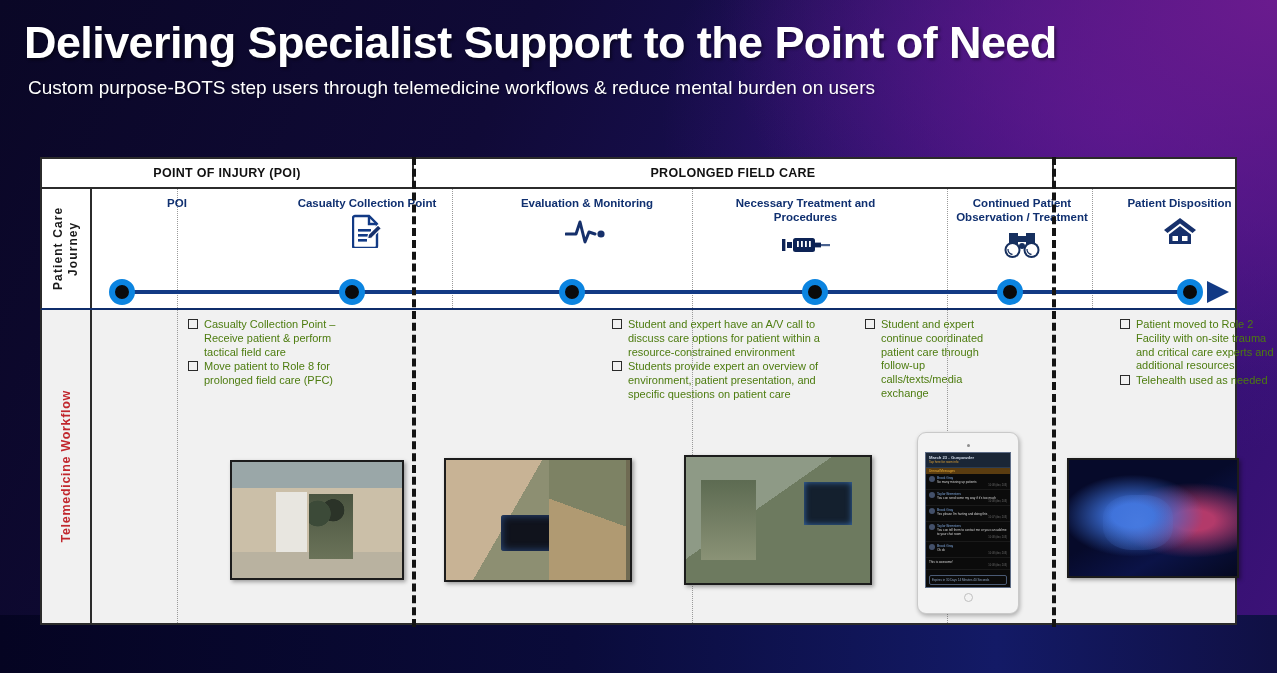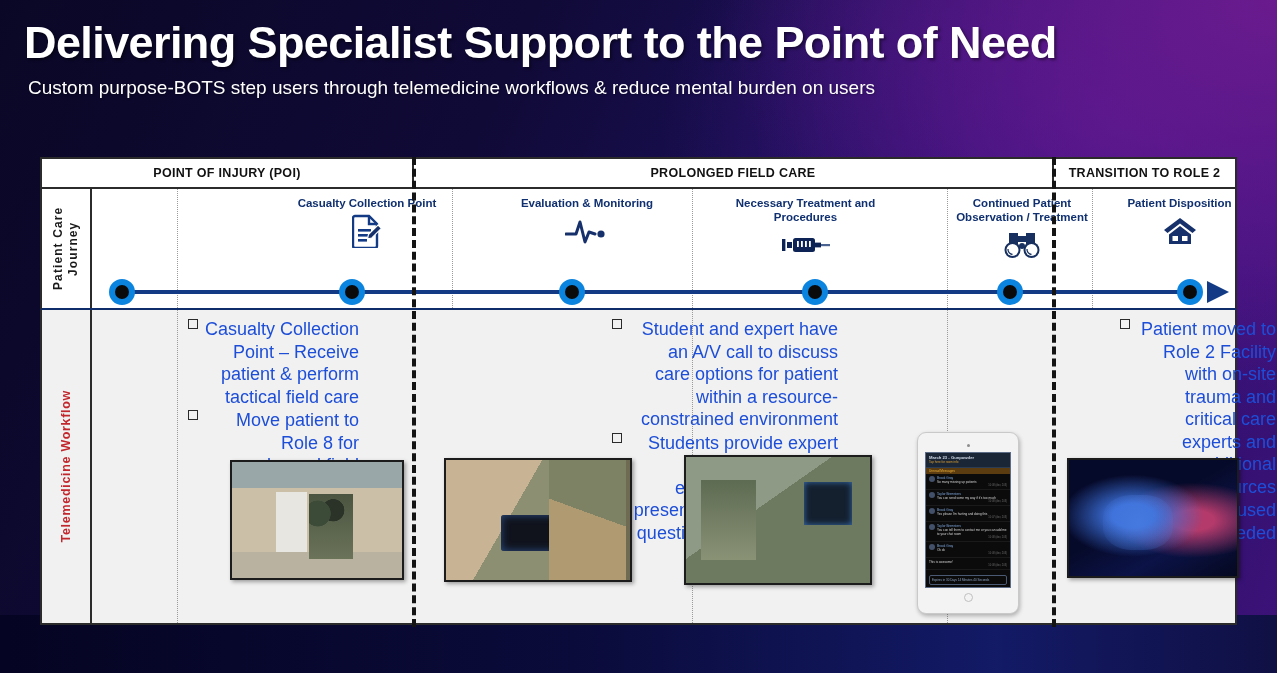--- a/index.html
+++ b/index.html
@@ -133,21 +133,21 @@
     padding: 8px 6px 6px 8px;
     display: flex; flex-direction: column;
   }
   .wf-sep {
     position: absolute; top: 0; height: 100%;
     border-left: 1px dotted #9a9a9a;
   }
   .bullets { list-style: none; }
   .bullets li {
     position: relative; padding-left: 16px; margin-bottom: 1px;
-    font-size: 18px; line-height: 1.25; color: #1d4ed8; text-align: right;
+    font-size: 11px; line-height: 1.25; color: #4d7c0f;
   }
   .bullets li::before {
     content: "\276F"; position: absolute; left: 0; top: 1px;
     font-size: 0; width: 8px; height: 8px;
     border: 1.6px solid #2a2a2a; background: #f1f1f1;
   }
 
   
   .dash-div {
     position: absolute; top: 0; bottom: 0; width: 0;
@@ -272,35 +272,37 @@
 <div class="title-block">
   <div class="main-title">Delivering Specialist Support to the Point of Need</div>
   <div class="subtitle">Custom purpose-BOTS step users through telemedicine workflows &amp; reduce mental burden on users</div>
 </div>
 
 <div class="matrix">
 
   <div class="phase-row">
     <div class="phase-cell p1">POINT OF INJURY (POI)</div>
     <div class="phase-cell p2">PROLONGED FIELD CARE</div>
-    <div class="phase-cell p3">TRANSITION TO ROLE 2</div>
   </div>
 
   <div class="journey-row">
     <div class="rowlabel">
       <span>Patient Care Journey</span>
     </div>
     <div class="journey-track">
 
       <div class="stage-sep" style="left:85px"></div>
       <div class="stage-sep" style="left:360px"></div>
       <div class="stage-sep" style="left:600px"></div>
       <div class="stage-sep" style="left:855px"></div>
       <div class="stage-sep" style="left:1000px"></div>
 
+      <div class="stage" style="left:17px;width:136px">
+        <div class="stage-title" style="width:120px">POI</div>
+      </div>
 
       <div class="stage" style="left:195px;width:160px">
         <div class="stage-title">Casualty Collection Point</div>
         <div class="stage-icon">
           <svg width="30" height="34" viewBox="0 0 30 34">
             <path d="M3 2 h14 l8 8 v22 a2 2 0 0 1 -2 2 H3 a2 2 0 0 1 -2 -2 V4 a2 2 0 0 1 2 -2 z" fill="#ffffff" stroke="#123a85" stroke-width="2.4"></path>
             <path d="M17 2 v8 h8" fill="none" stroke="#123a85" stroke-width="2.4"></path>
             <rect x="6" y="15" width="13" height="2.6" fill="#123a85"></rect>
             <rect x="6" y="20" width="13" height="2.6" fill="#123a85"></rect>
             <rect x="6" y="25" width="9" height="2.6" fill="#123a85"></rect>
@@ -397,20 +399,25 @@
       </div>
 
 
       <div class="wf-cell" style="left:512px;width:240px">
         <ul class="bullets">
           <li>Student and expert have an A/V call to discuss care options for patient within a resource-constrained environment</li>
           <li>Students provide expert an overview of environment, patient presentation, and specific questions on patient care</li>
         </ul>
       </div>
 
+      <div class="wf-cell" style="left:765px;width:140px">
+        <ul class="bullets">
+          <li>Student and expert continue coordinated patient care through follow-up calls/texts/media exchange</li>
+        </ul>
+      </div>
 
       <div class="wf-cell" style="left:1020px;width:170px">
         <ul class="bullets">
           <li>Patient moved to Role 2 Facility with on-site trauma and critical care experts and additional resources</li>
           <li>Telehealth used as needed</li>
         </ul>
       </div>
 
       <div class="photo ph-ccp" style="left:138px;top:150px;width:174px;height:120px"></div>
 

